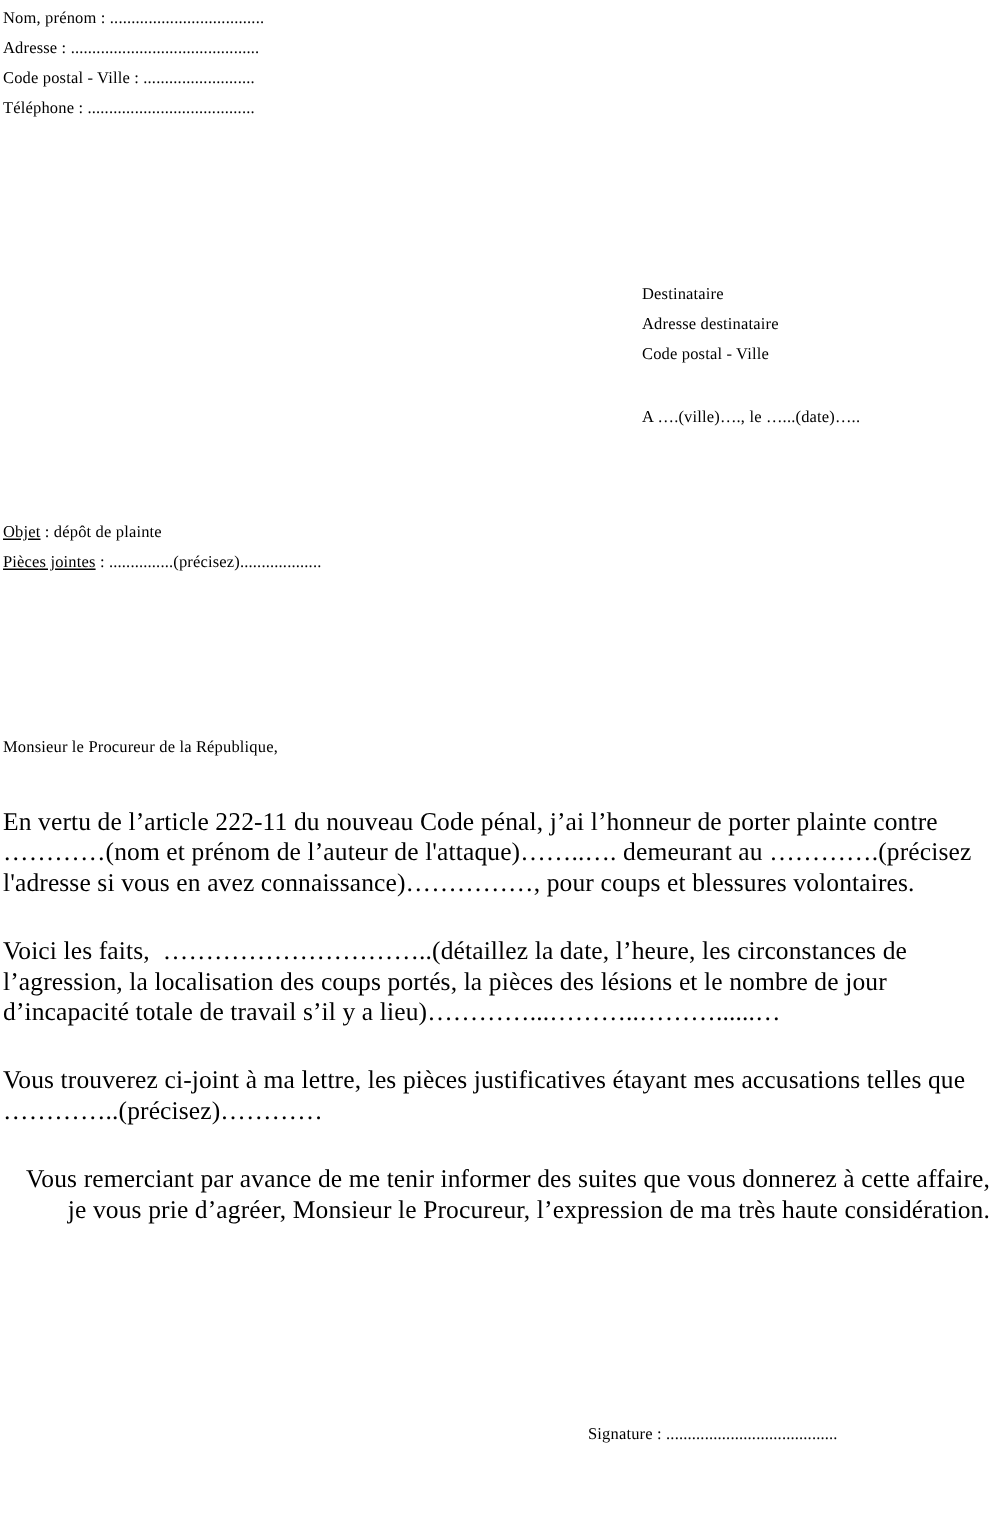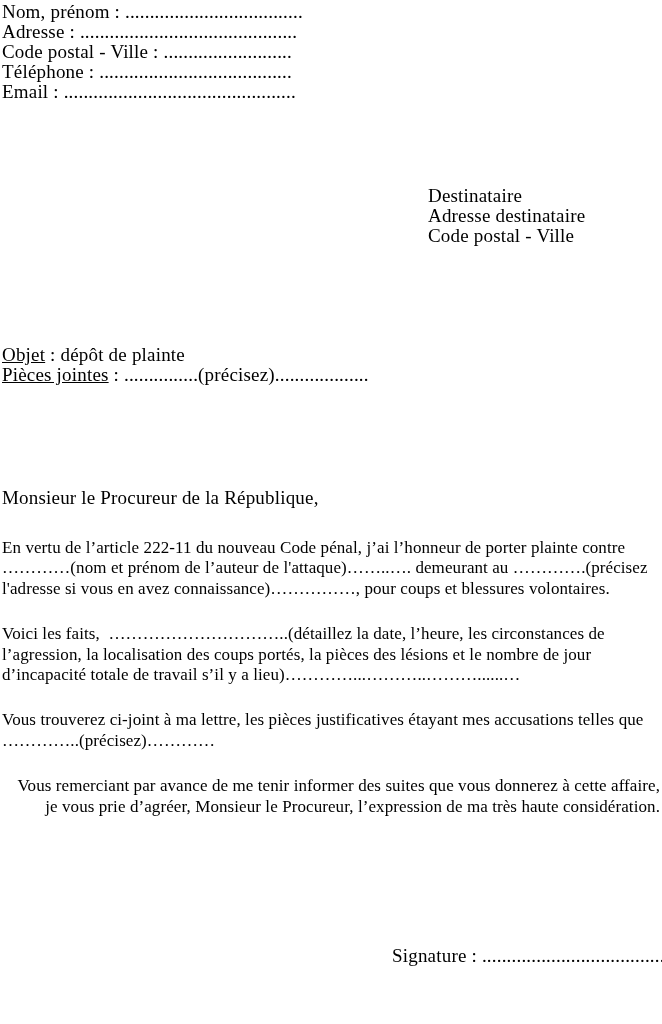--- a/index.html
+++ b/index.html
@@ -15,21 +15,21 @@
   .page {
     position: relative;
     width: 662px;
     height: 1024px;
     background: #ffffff;
     overflow: hidden;
     box-sizing: border-box;
     padding: 0;
   }
   .line {
-    font-size: 19px;
+    font-size: 11px;
     line-height: 20px;
     white-space: pre-wrap;
     letter-spacing: 0.01em;
   }
   
   .sender-block {
     position: absolute;
     left: 2px;
     top: 2px;
     width: 420px;
@@ -94,29 +94,29 @@
 </head>
 <body>
 
 <div class="page">
 
   <div class="sender-block">
     <div class="line">Nom, prénom : ....................................</div>
     <div class="line">Adresse : ............................................</div>
     <div class="line">Code postal - Ville : ..........................</div>
     <div class="line">Téléphone : .......................................</div>
-    <div class="line">Email : ...............................................</div>
   </div>
 
   <div class="recipient-block">
     <div class="line">Destinataire</div>
     <div class="line">Adresse destinataire</div>
     <div class="line">Code postal - Ville</div>
   </div>
 
+  <div class="line date-line">A ….(ville)…., le …...(date)…..</div>
 
   <div class="object-block">
     <div class="line"><span class="u">Objet</span><span> : dépôt de plainte</span></div>
     <div class="line"><span class="u">Pièces jointes</span><span> : ...............(précisez)...................</span></div>
   </div>
 
   <div class="line salutation">Monsieur le Procureur de la République,</div>
 
   <div class="body-area">
     <p class="para">En vertu de l’article 222-11 du nouveau Code pénal, j’ai l’honneur de porter plainte contre …………(nom et prénom de l’auteur de l'attaque)……..…. demeurant au ………….(précisez l'adresse si vous en avez connaissance)……………, pour coups et blessures volontaires.</p>

